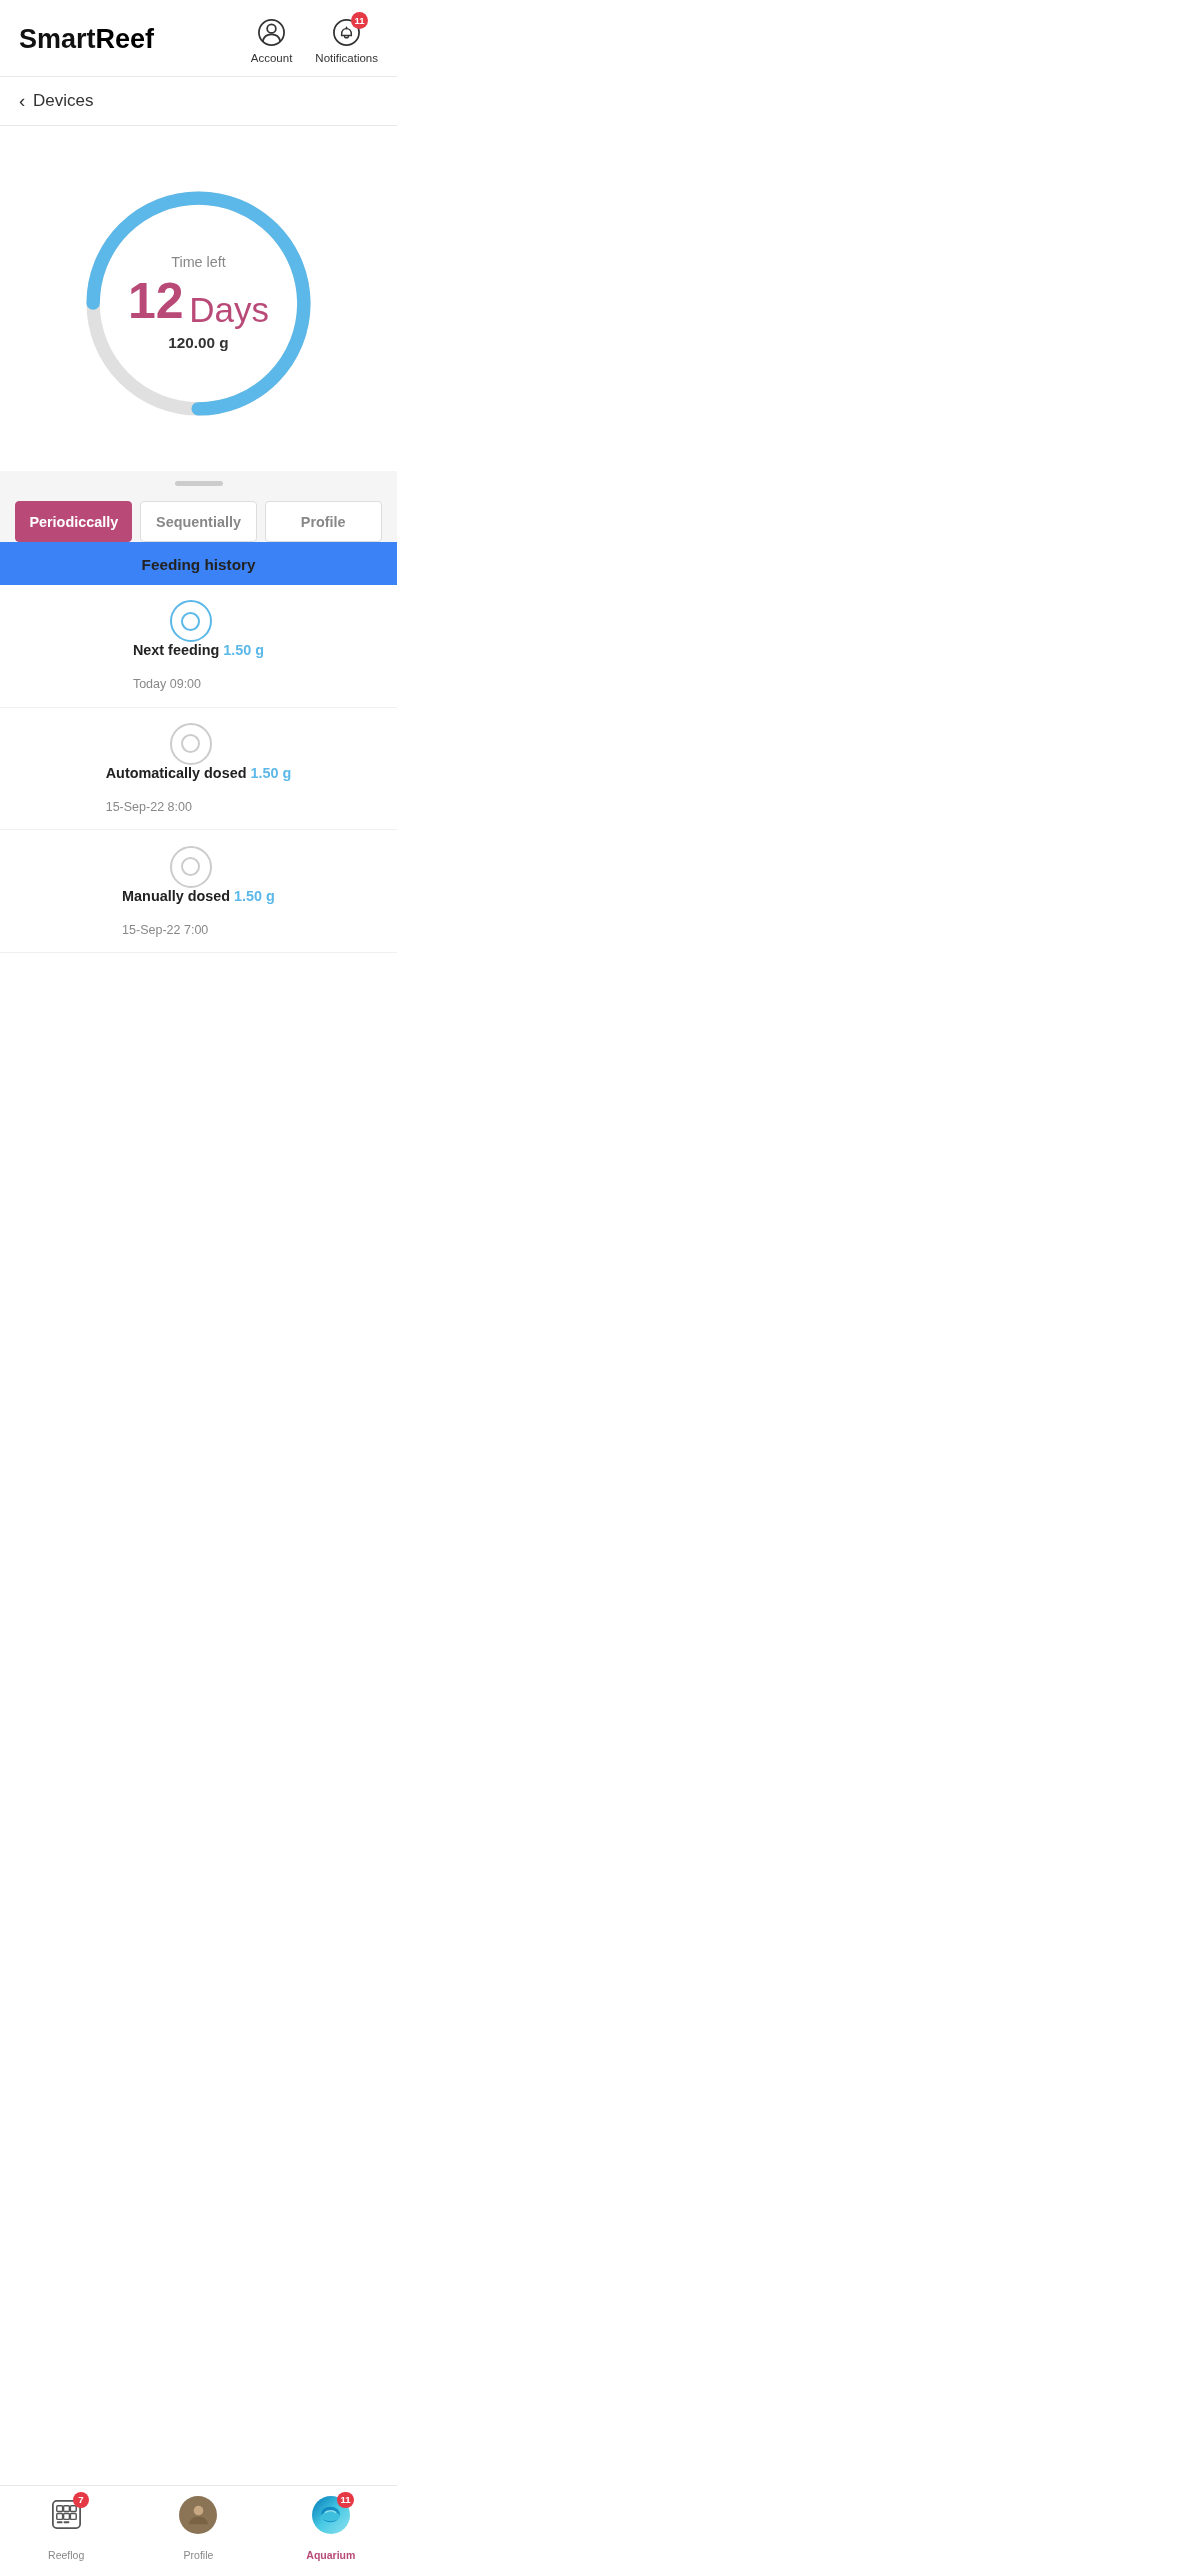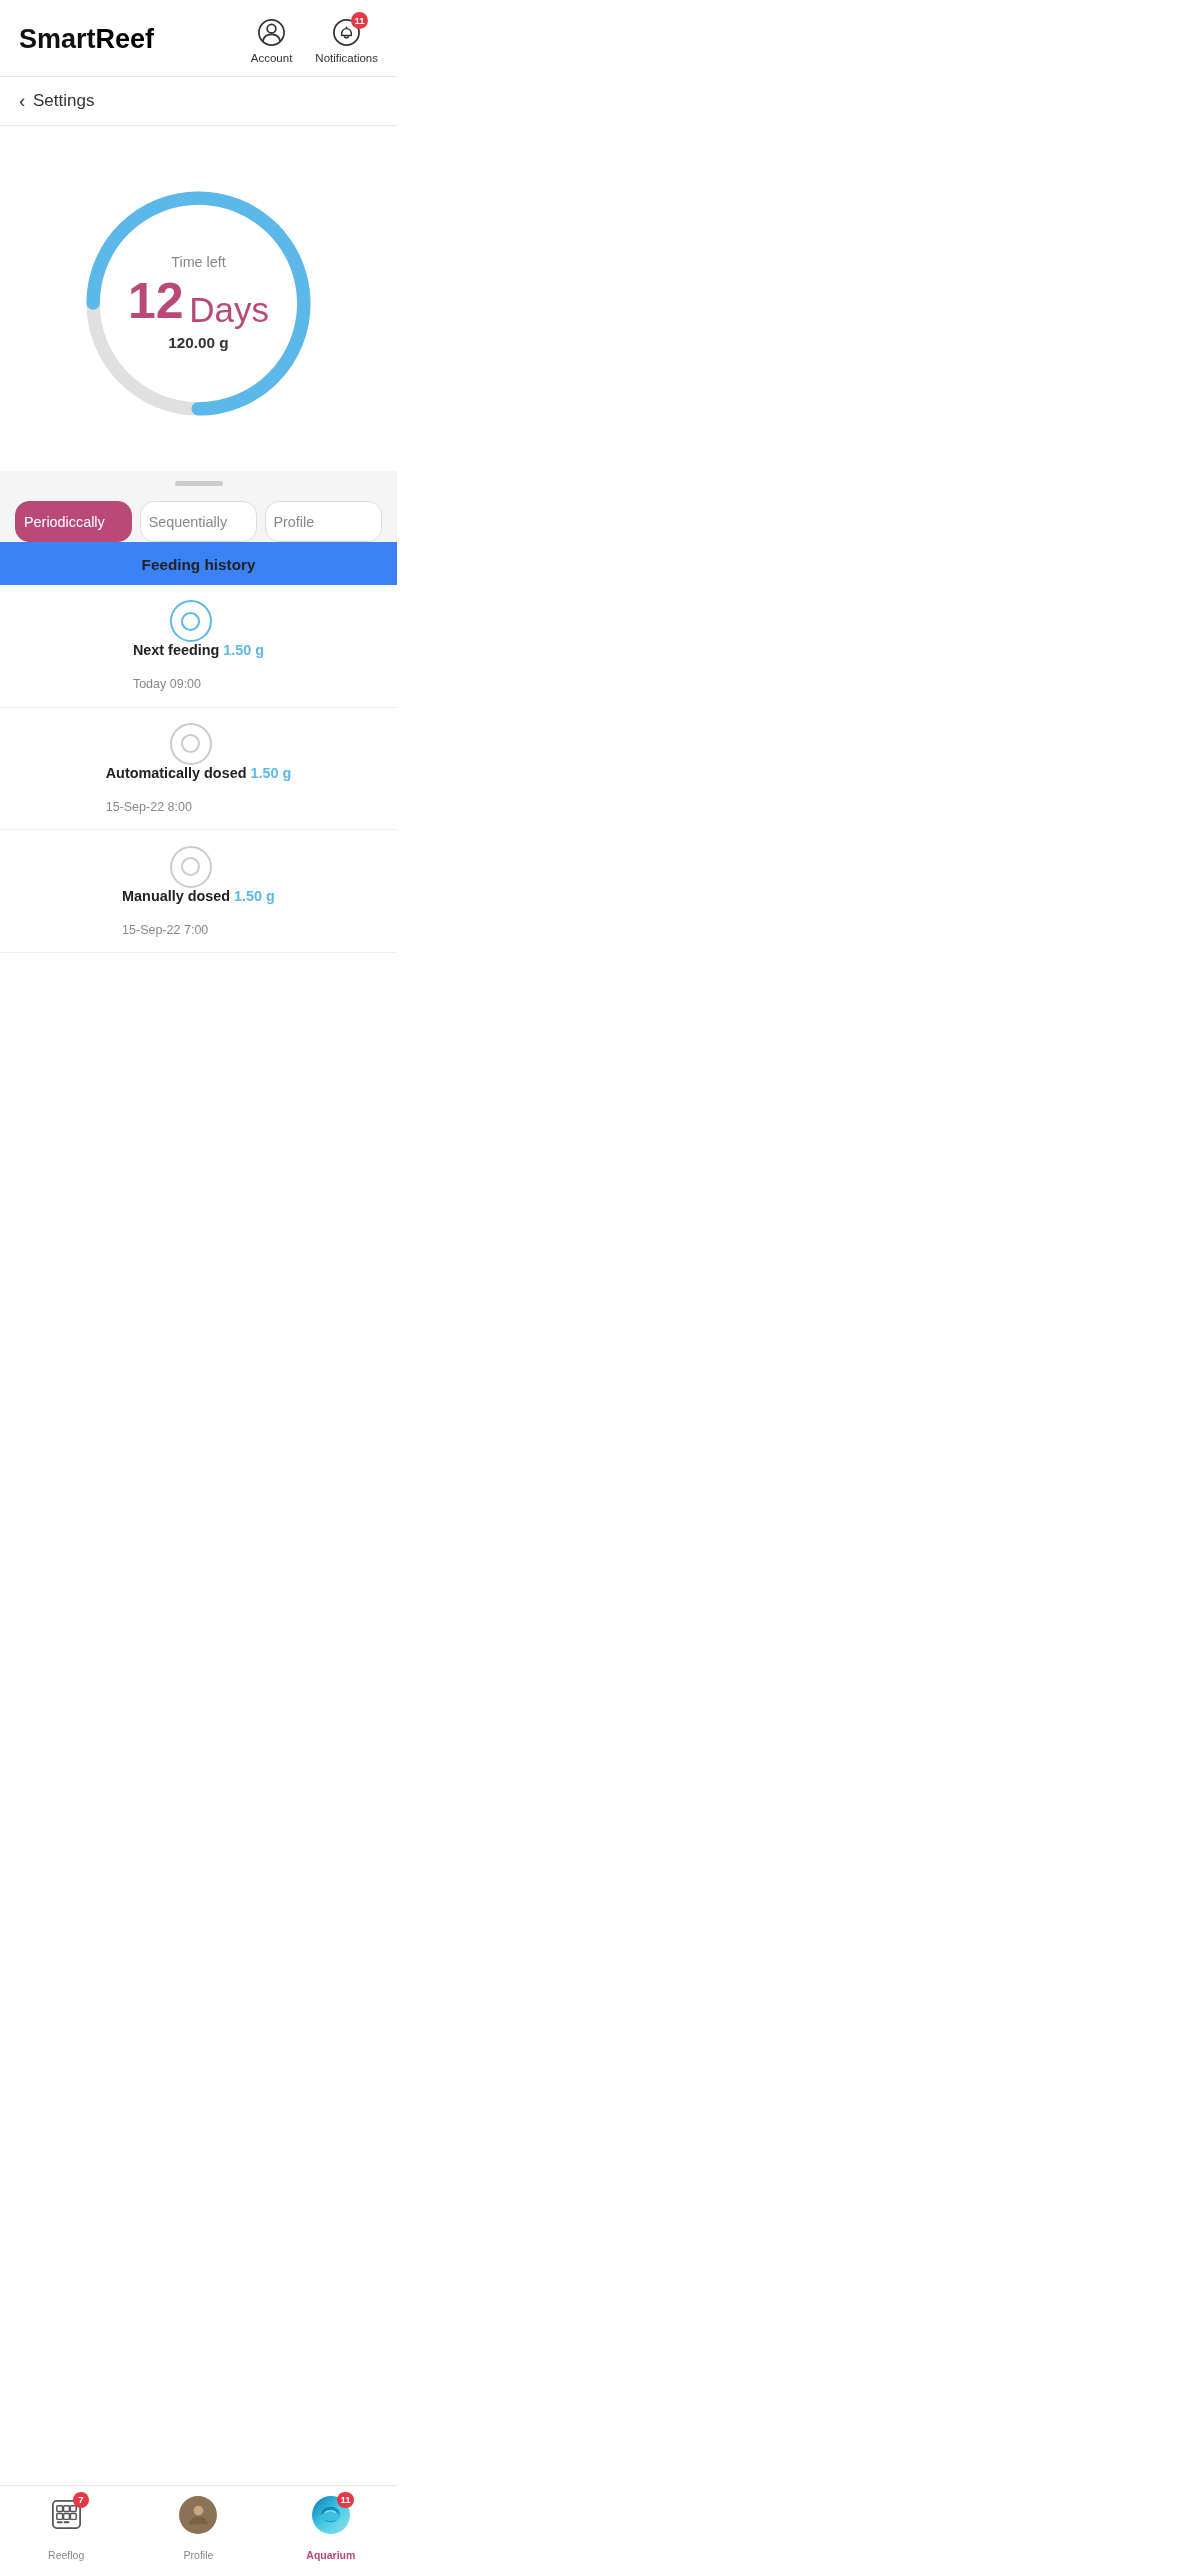--- a/index.html
+++ b/index.html
@@ -162,26 +162,26 @@
       background: #f5f5f5;
       padding: 15.3px 15.3px 0 15.3px;
     }
     .tab-row {
       display: flex;
       gap: 7.7px;
     }
     .tab-btn {
       flex: 1;
       padding: 11.5px 7.7px;
-      border-radius: 14px;
+      border-radius: 4px;
       font-size: 14.4px;
-      font-weight: 400;
+      font-weight: 700;
       border: 1.4px solid #ccc;
       cursor: pointer;
-      text-align: left;
+      text-align: center;
     }
     .tab-btn.active {
       background: #b94a78;
       color: white;
       border-color: #b94a78;
     }
     .tab-btn.inactive {
       background: white;
       color: #888;
       border-color: #ddd;
@@ -360,21 +360,21 @@
         </svg>
         <span class="badge">11</span>
       </div>
       <span class="header-action-label">Notifications</span>
     </div>
   </div>
 </header>
 
 <div class="breadcrumb">
   <span class="breadcrumb-back">‹</span>
-  <span class="breadcrumb-title">Settings</span>
+  <span class="breadcrumb-title">Devices</span>
 </div>
 
 <div class="gauge-section">
 
   <div class="gauge-container">
     <svg class="gauge-svg" viewBox="0 0 260 260">
 
       <circle cx="130" cy="130" r="110" fill="none" stroke="#e0e0e0" stroke-width="14"></circle>
 
       <circle cx="130" cy="130" r="110" fill="none" stroke="#5bb8e8" stroke-width="14" stroke-dasharray="518.4 172.8" stroke-dashoffset="172.8" stroke-linecap="round" transform="rotate(-90 130 130)"></circle>

